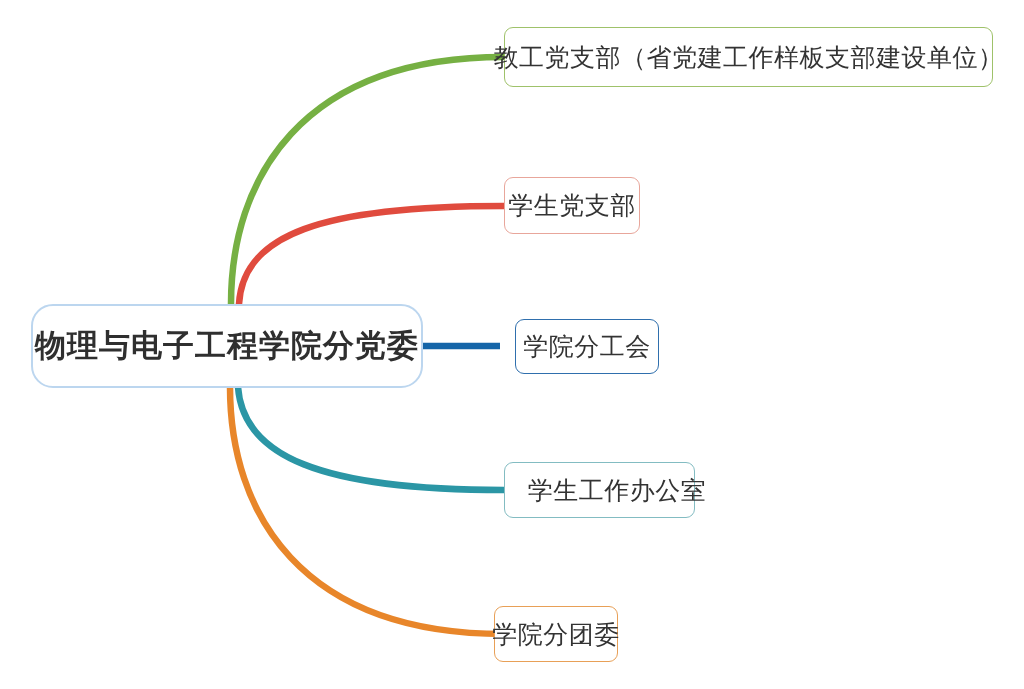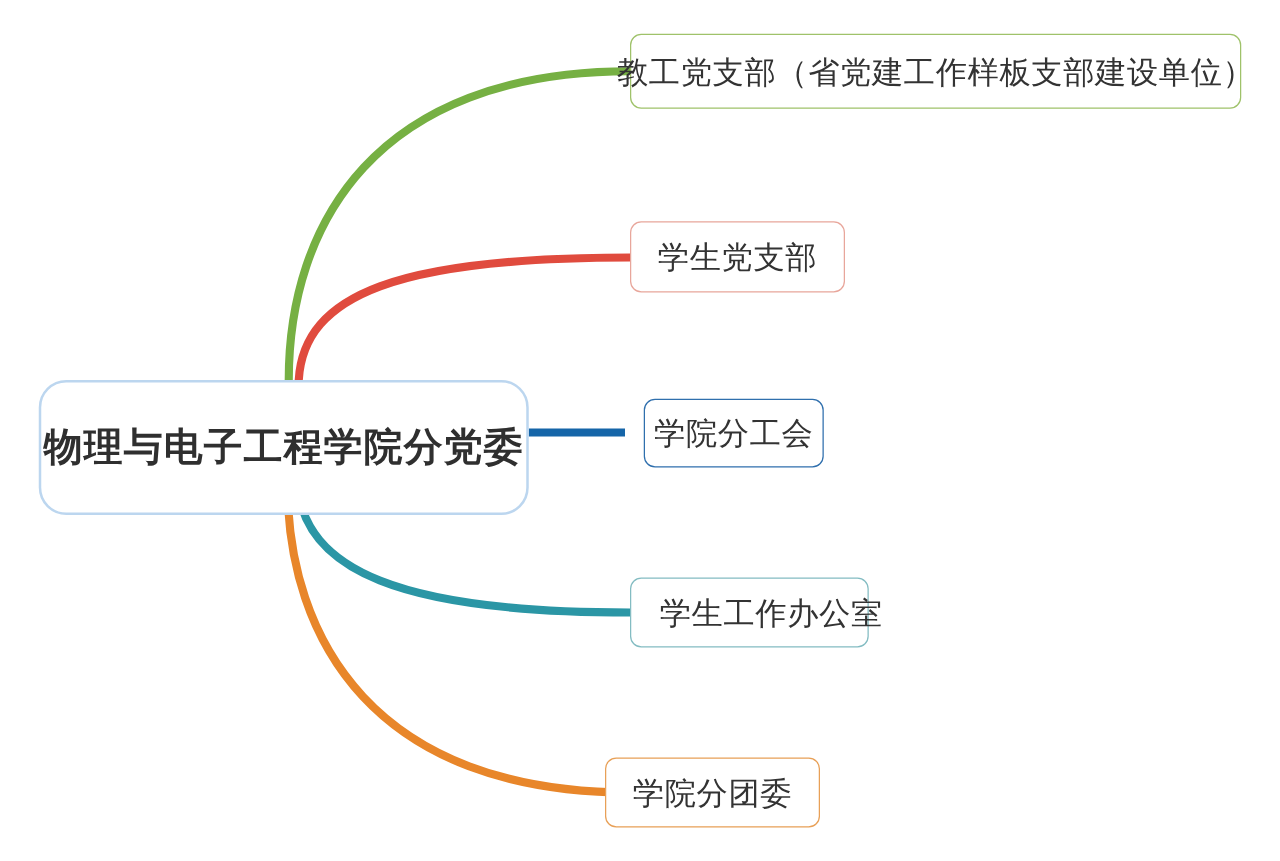--- a/index.html
+++ b/index.html
@@ -41,21 +41,21 @@
     color: #3a3a3a;
     letter-spacing: 0.5px;
     font-family: Liberation Mono, monospace;
   }
 
   
   #root-node {
     left: 31px;
     top: 304px;
     width: 392px;
-    height: 108px;
+    height: 84px;
     border: 2px solid #bcd6ef;
     border-radius: 22px;
   }
   #root-node .node-label {
     font-size: 31px;
     font-weight: bold;
     color: #2f2f2f;
     letter-spacing: 1px;
   }
 
@@ -73,43 +73,43 @@
   #branch-0 {
     left: 504px;
     top: 27px;
     width: 489px;
     height: 60px;
     border-color: #9fc26a;
   }
   #branch-1 {
     left: 504px;
     top: 177px;
-    width: 172px;
+    width: 136px;
     height: 57px;
     border-color: #e8a69b;
   }
   #branch-2 {
     left: 515px;
     top: 319px;
     width: 144px;
     height: 55px;
     border-color: #2f6fad;
   }
   #branch-3 {
     left: 504px;
     top: 462px;
     width: 191px;
     height: 56px;
     border-color: #83bcc2;
     padding-left: 35px;
   }
   #branch-4 {
-    left: 484px;
+    left: 494px;
     top: 606px;
-    width: 172px;
+    width: 124px;
     height: 56px;
     border-color: #e8a057;
   }
 </style>
 </head>
 <body>
 
 <div id="canvas">
 
   <svg id="edges" viewBox="0 0 1024 689" xmlns="http://www.w3.org/2000/svg">

